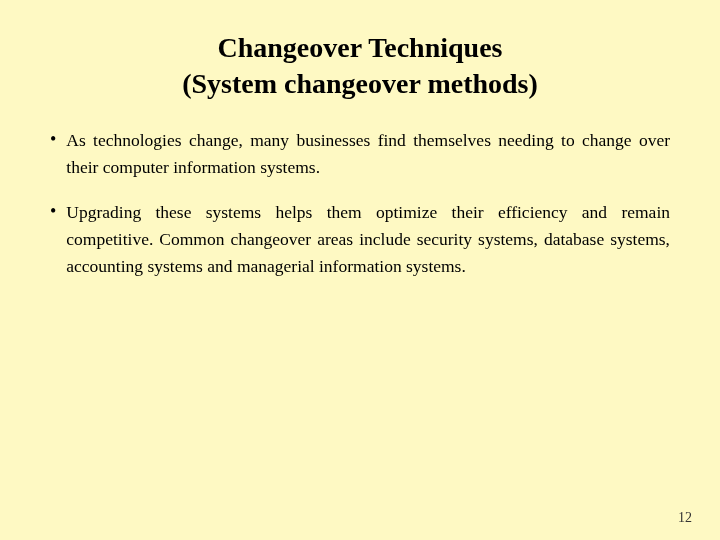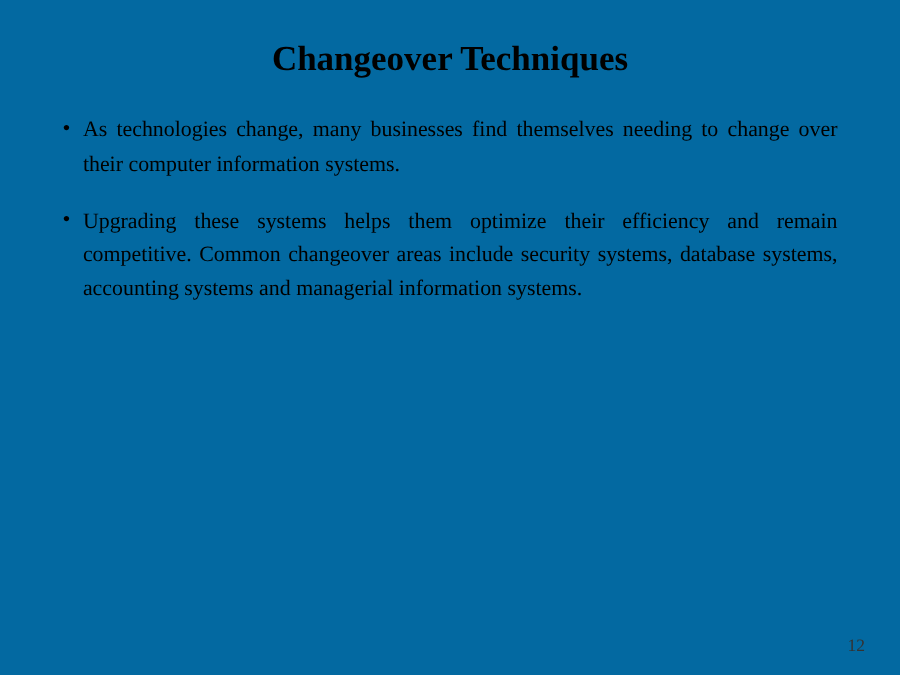--- a/index.html
+++ b/index.html
@@ -13,21 +13,21 @@
       height: 540px;
       background: #ffffff;
       font-family: 'Times New Roman', Times, serif;
       overflow: hidden;
       position: relative;
     }
 
     .slide-container {
       width: 720px;
       height: 540px;
-      background: #0369a1;
+      background: #fef9c3;
       padding: 30px 40px 30px 40px;
       display: flex;
       flex-direction: column;
       justify-content: flex-start;
     }
 
     .title-block {
       text-align: center;
       margin-bottom: 24px;
     }
@@ -75,20 +75,21 @@
       text-align: right;
     }
   </style>
 </head>
 <body>
 
 <div class="slide-container">
 
   <div class="title-block">
     <span class="title-line">Changeover Techniques</span>
+    <span class="title-line">(System changeover methods)</span>
   </div>
 
   <div class="content-block">
 
     <div class="bullet-item">
       <span class="bullet-dot">•</span>
       <span class="bullet-text">As technologies change, many businesses find themselves needing to change over their computer information systems.</span>
     </div>
 
     <div class="bullet-item">

